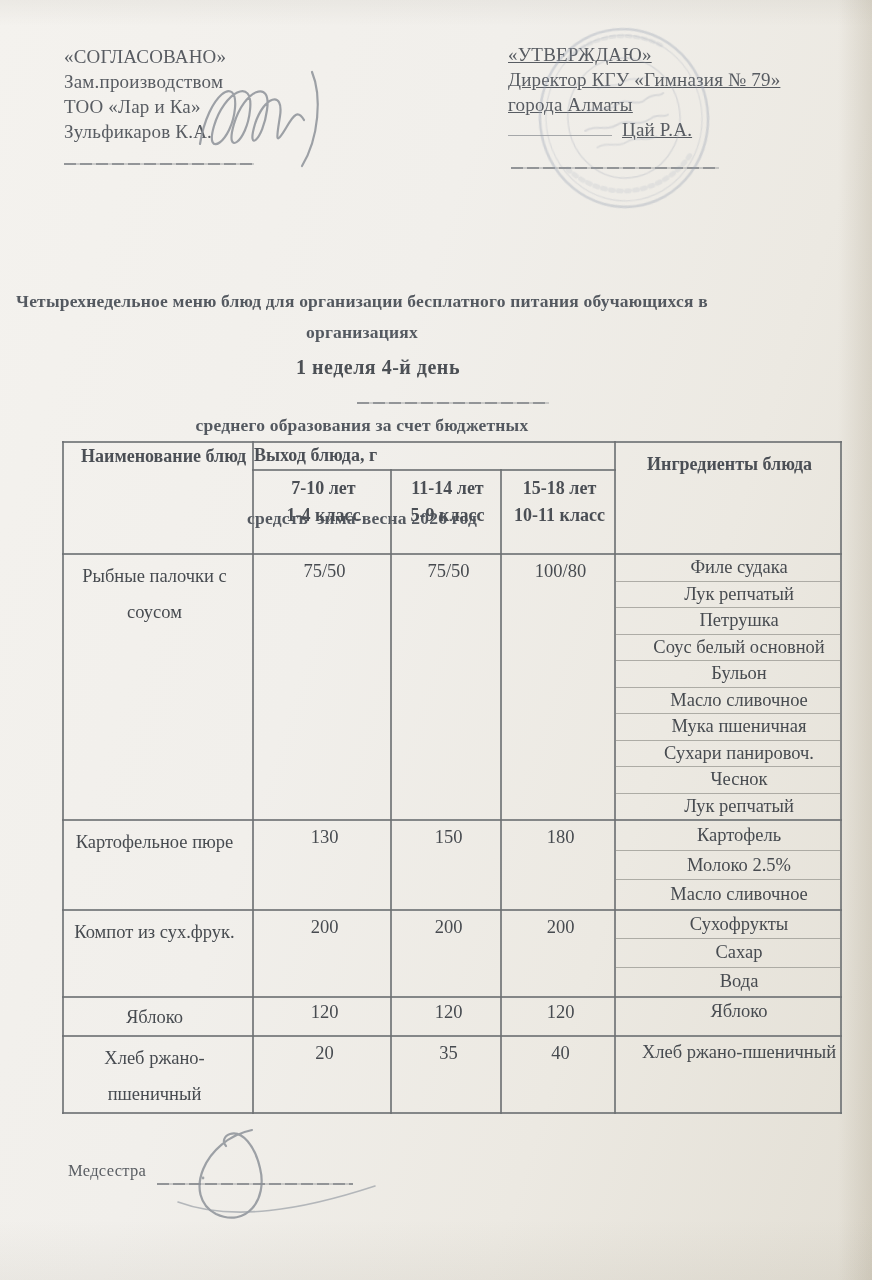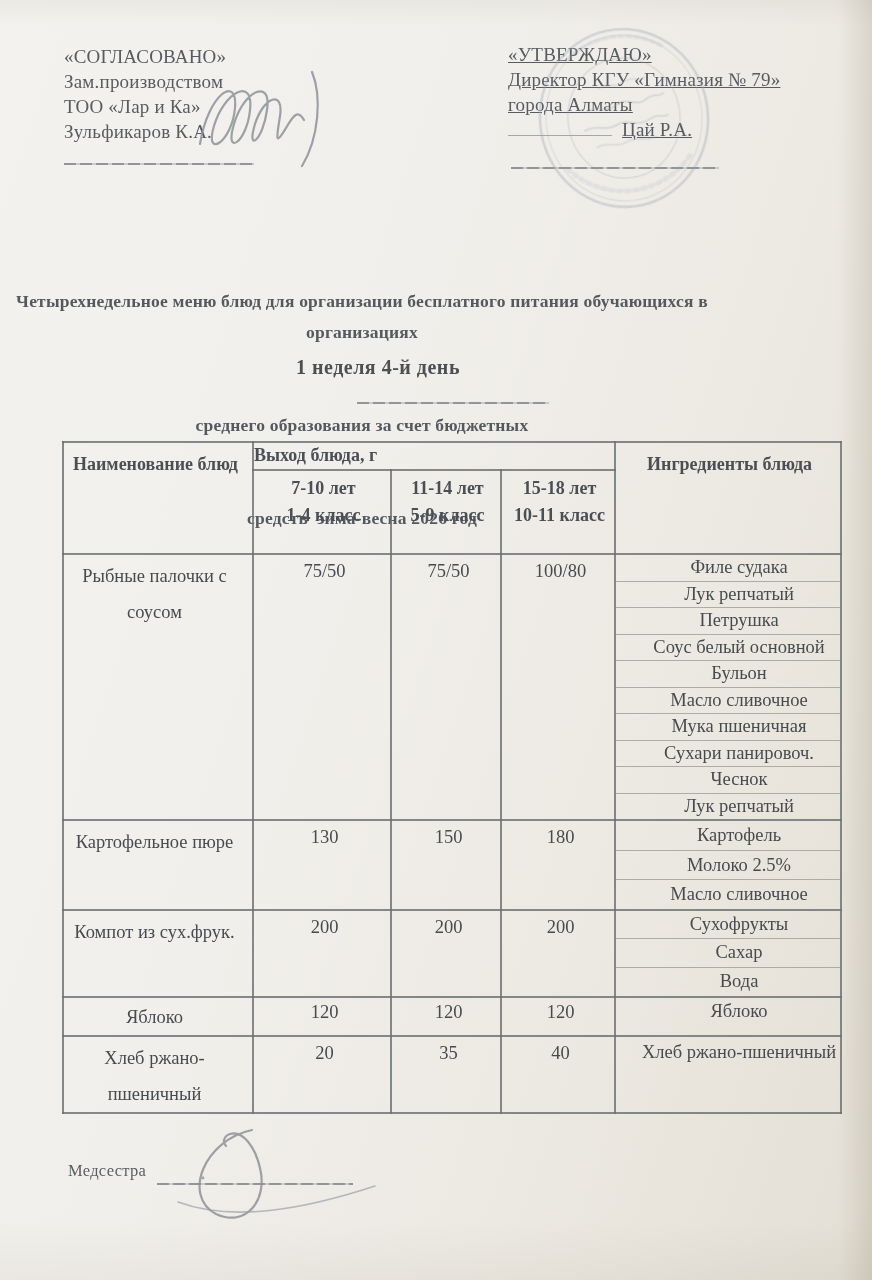--- a/index.html
+++ b/index.html
@@ -51,21 +51,21 @@
 
   
   table.menu{position:absolute;left:62px;top:441px;width:778px;
     border-collapse:collapse;table-layout:fixed;
     font-size:18.5px;color:#474b50;}
   .menu col.c1{width:190px}.menu col.c2{width:138px}
   .menu col.c3{width:110px}.menu col.c4{width:114px}.menu col.c5{width:226px}
   .menu th,.menu td{border:2px solid rgba(108,112,115,.82);
     vertical-align:top;padding:3px 6px 0 9px;text-align:center;font-weight:normal;}
   .menu th{font-weight:bold;font-size:18px;color:#4b4f55;}
-  .menu th.name-col{text-align:left;padding-top:8px;line-height:26px;}
+  .menu th.name-col{text-align:right;padding-top:0;line-height:26px;}
   .menu th.out-col{text-align:left;height:24px;padding:2px 4px 0 0;margin-left:17px;}
   .menu th.ing-col{padding-top:8px;line-height:26px;}
   .menu th.age div{line-height:27px;}
   .menu tr.ages th{height:78px;padding-top:4px;}
   .menu td.dish{padding-right:16px;line-height:36px;}
   .menu td.portion{padding-left:11px;line-height:27px;}
   .menu td.ing-cell{padding:0;}
   .menu .ing{padding-left:22px;border-bottom:1px solid rgba(158,156,150,.8);
     overflow:hidden;white-space:nowrap;}
   .menu .ing:last-child{border-bottom:none;}

